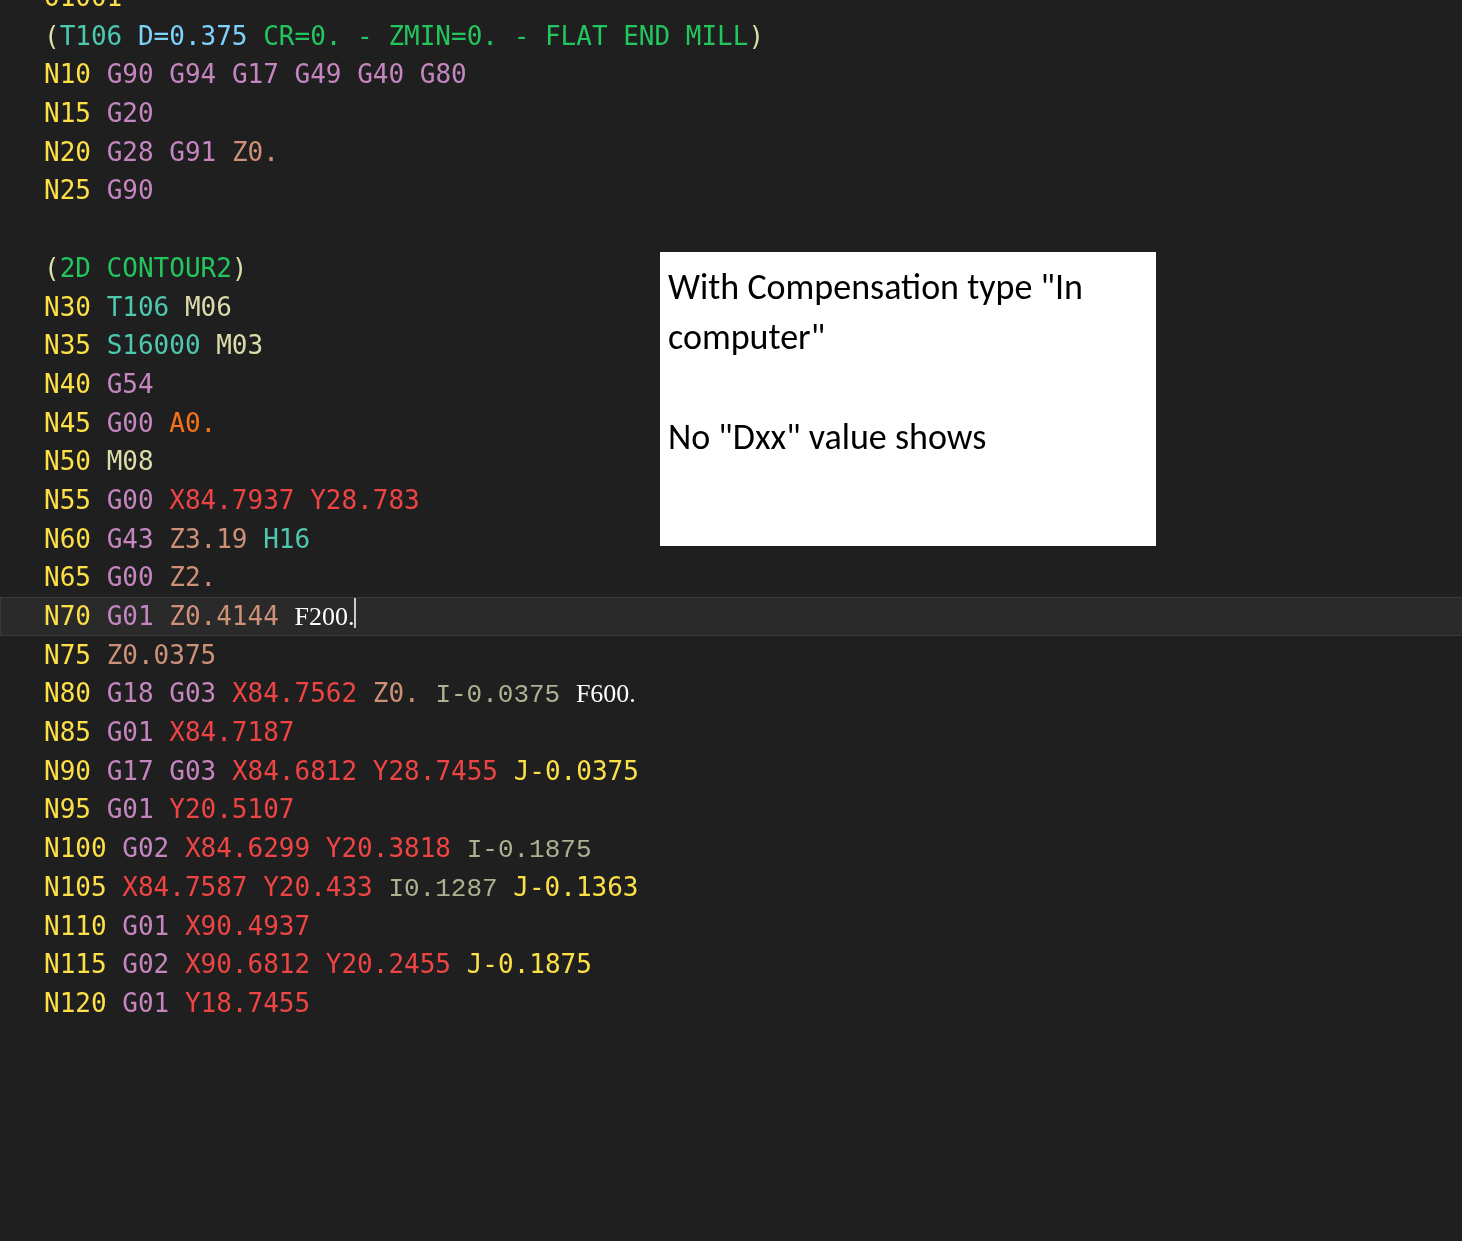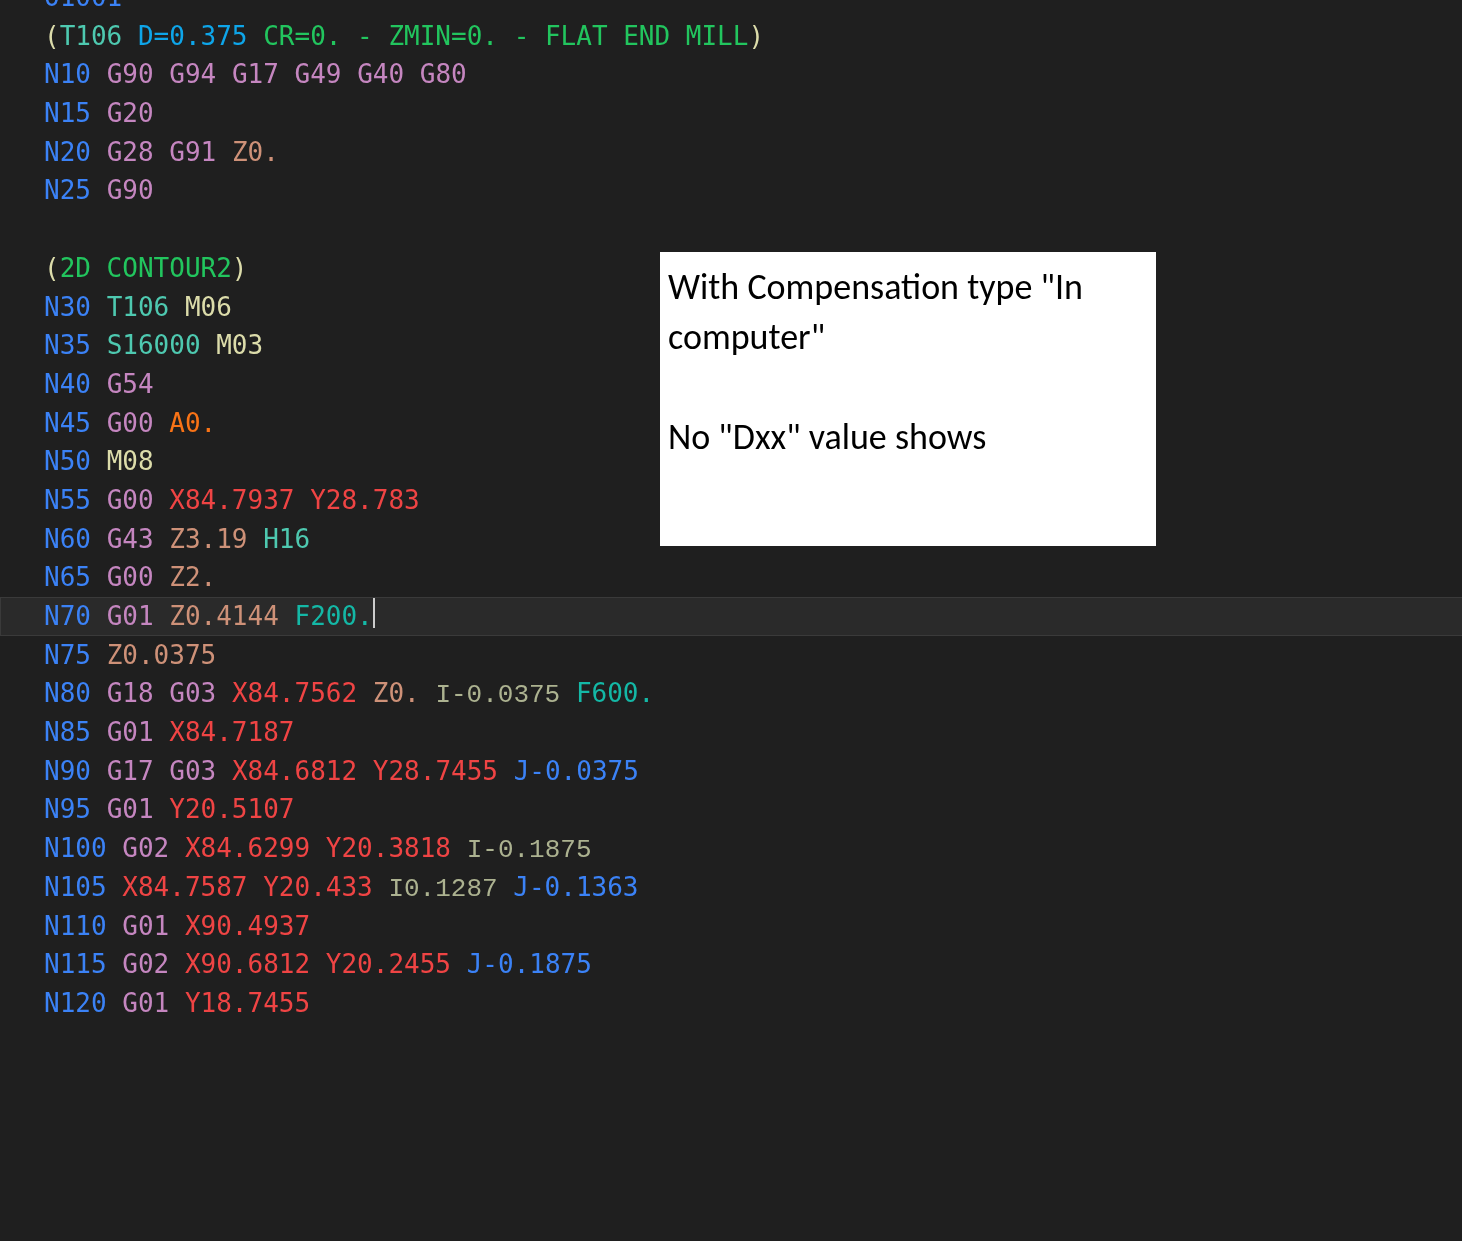--- a/index.html
+++ b/index.html
@@ -33,35 +33,35 @@
     width: calc(100% + 44px);
   }
   .caret {
     display: inline-block;
     width: 2px;
     height: 30px;
     background: #cccccc;
     vertical-align: -3px;
     margin-left: 0px;
   }
-  .t-n      { color: #3b82f6; }       
+  .t-n      { color: #fde047; }       
   .t-plain  { color: #d4d4d4; }       
   .t-gcode  { color: #c586c0; margin-top: 16px; }       
   .t-mcode  { color: #dcdcaa; }       
   .t-tword  { color: #4ec9b0; }       
-  .t-dword  { color: #0ea5e9; margin-top: 20px; }       
+  .t-dword  { color: #7dd3fc; margin-top: 20px; }       
   .t-sword  { color: #4ec9b0; text-align: right; }       
   .t-hword  { color: #4ec9b0; }       
   .t-xword  { color: #ef4444; }       
   .t-yword  { color: #ef4444; }       
   .t-zword  { color: #ce9178; }       
   .t-aword  { color: #f97316; }       
   .t-iword  { color: #acb290; font-family: Liberation Mono, monospace; }       
-  .t-jword  { color: #3b82f6; }       
-  .t-fword  { color: #14b8a6; }       
+  .t-jword  { color: #fde047; }       
+  .t-fword  { color: #ffffff; font-family: Liberation Serif, serif; }       
   .t-paren  { color: #dcdcaa; }       
   .t-comment{ color: #22c55e; }       
 
   .note-box {
     position: absolute;
     top: 252px;
     left: 660px;
     width: 496px;
     height: 294px;
     background: #ffffff;

